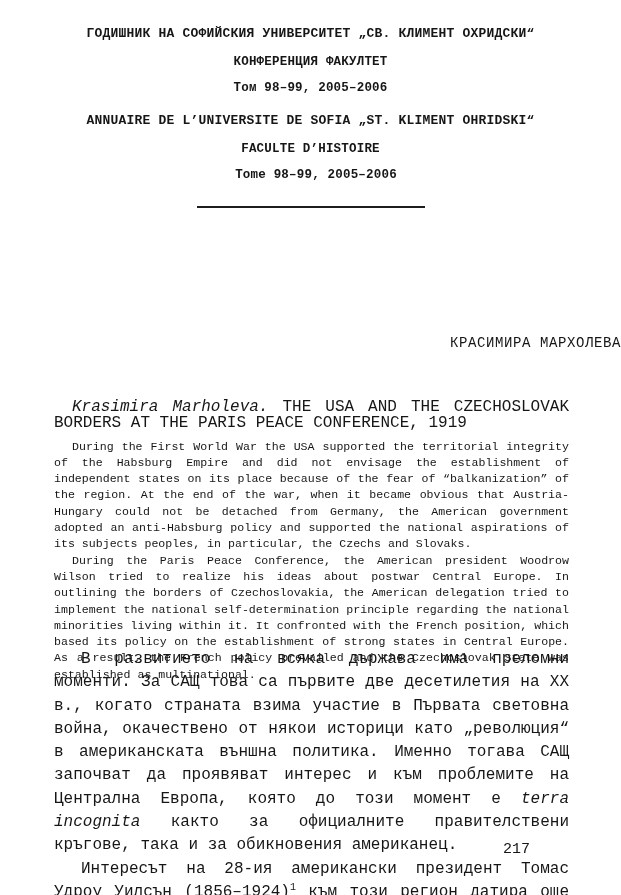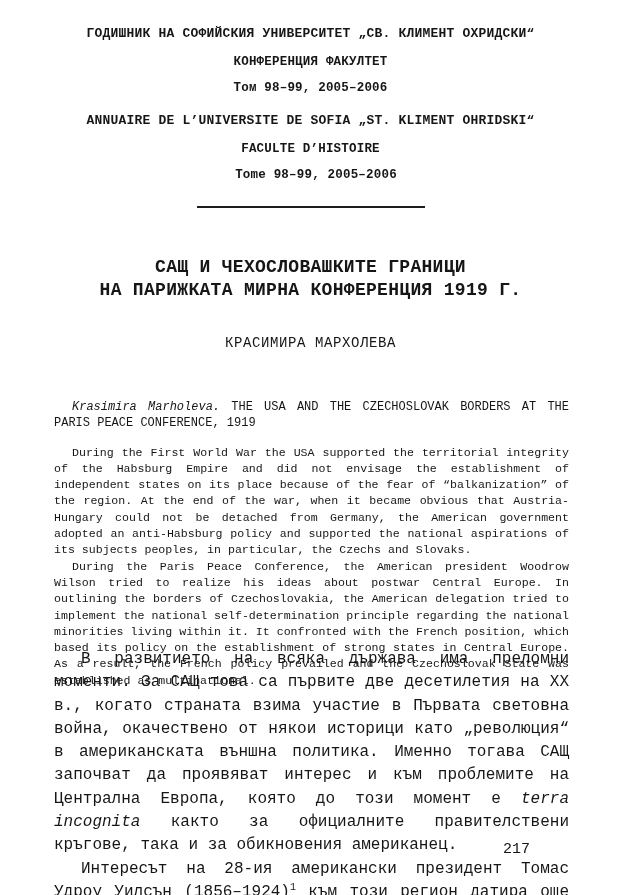--- a/index.html
+++ b/index.html
@@ -56,40 +56,40 @@
     font-size: 18px;
     font-weight: bold;
     line-height: 23px;
     letter-spacing: 0.3px;
   }
   .author {
     position: absolute;
     top: 335px;
     left: 0;
     right: 0;
-    text-align: center;
+    text-align: right;
     font-size: 14px;
     letter-spacing: 0.6px;
   }
 
   
   .abstract {
     position: absolute;
     top: 399px;
     left: 54px;
     width: 515px;
     font-size: 11.6px;
     line-height: 16.3px;
     text-align: justify;
   }
   .abstract p {
     margin: 0;
     text-indent: 18px;
   }
-  .abstract .abs-head { margin-bottom: 13px; font-size: 12px; }
+  .abstract .abs-head { margin-bottom: 7px; font-size: 16px; }
   .it { font-style: italic; }
 
   
   .body-text {
     position: absolute;
     top: 648px;
     left: 54px;
     width: 515px;
     font-size: 16px;
     line-height: 23.3px;
@@ -121,24 +121,20 @@
     <div class="m-line m1">ГОДИШНИК НА СОФИЙСКИЯ УНИВЕРСИТЕТ „СВ. КЛИМЕНТ ОХРИДСКИ“</div>
     <div class="m-line m2">КОНФЕРЕНЦИЯ ФАКУЛТЕТ</div>
     <div class="m-line m3">Том 98–99, 2005–2006</div>
     <div class="m-line m4">ANNUAIRE DE L’UNIVERSITE DE SOFIA „ST. KLIMENT OHRIDSKI“</div>
     <div class="m-line m5">FACULTE D’HISTOIRE</div>
     <div class="m-line m6">Tome 98–99, 2005–2006</div>
   </header>
 
   <div class="rule"></div>
 
-  <h1 class="title">
-    <span>САЩ И ЧЕХОСЛОВАШКИТЕ ГРАНИЦИ</span><br>
-    <span>НА ПАРИЖКАТА МИРНА КОНФЕРЕНЦИЯ 1919 Г.</span>
-  </h1>
 
   <div class="author">КРАСИМИРА МАРХОЛЕВА</div>
 
   <section class="abstract">
     <p class="abs-head">
       <span class="it">Krasimira Marholeva.</span><span> THE USA AND THE CZECHOSLOVAK BORDERS AT THE PARIS PEACE CONFERENCE, 1919</span>
     </p>
     <p>During the First World War the USA supported the territorial integrity of the Habsburg Empire and did not envisage the establishment of independent states on its place because of the fear of “balkanization” of the region. At the end of the war, when it became obvious that Austria-Hungary could not be detached from Germany, the American government adopted an anti-Habsburg policy and supported the national aspirations of its subjects peoples, in particular, the Czechs and Slovaks.</p>
     <p>During the Paris Peace Conference, the American president Woodrow Wilson tried to realize his ideas about postwar Central Europe. In outlining the borders of Czechoslovakia, the American delegation tried to implement the national self-determination principle regarding the national minorities living within it. It confronted with the French position, which based its policy on the establishment of strong states in Central Europe. As a result, the French policy prevailed and the Czechoslovak State was established as multinational.</p>
   </section>

